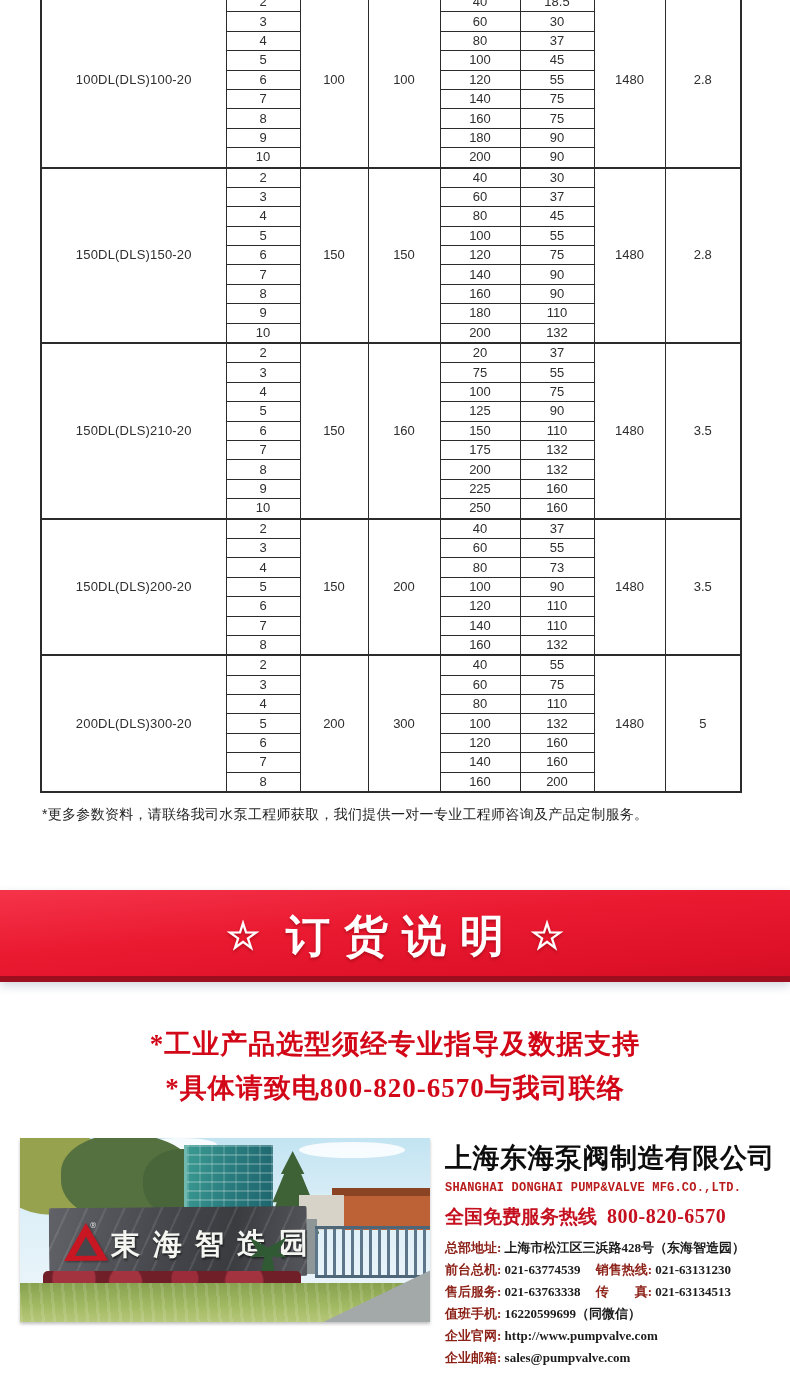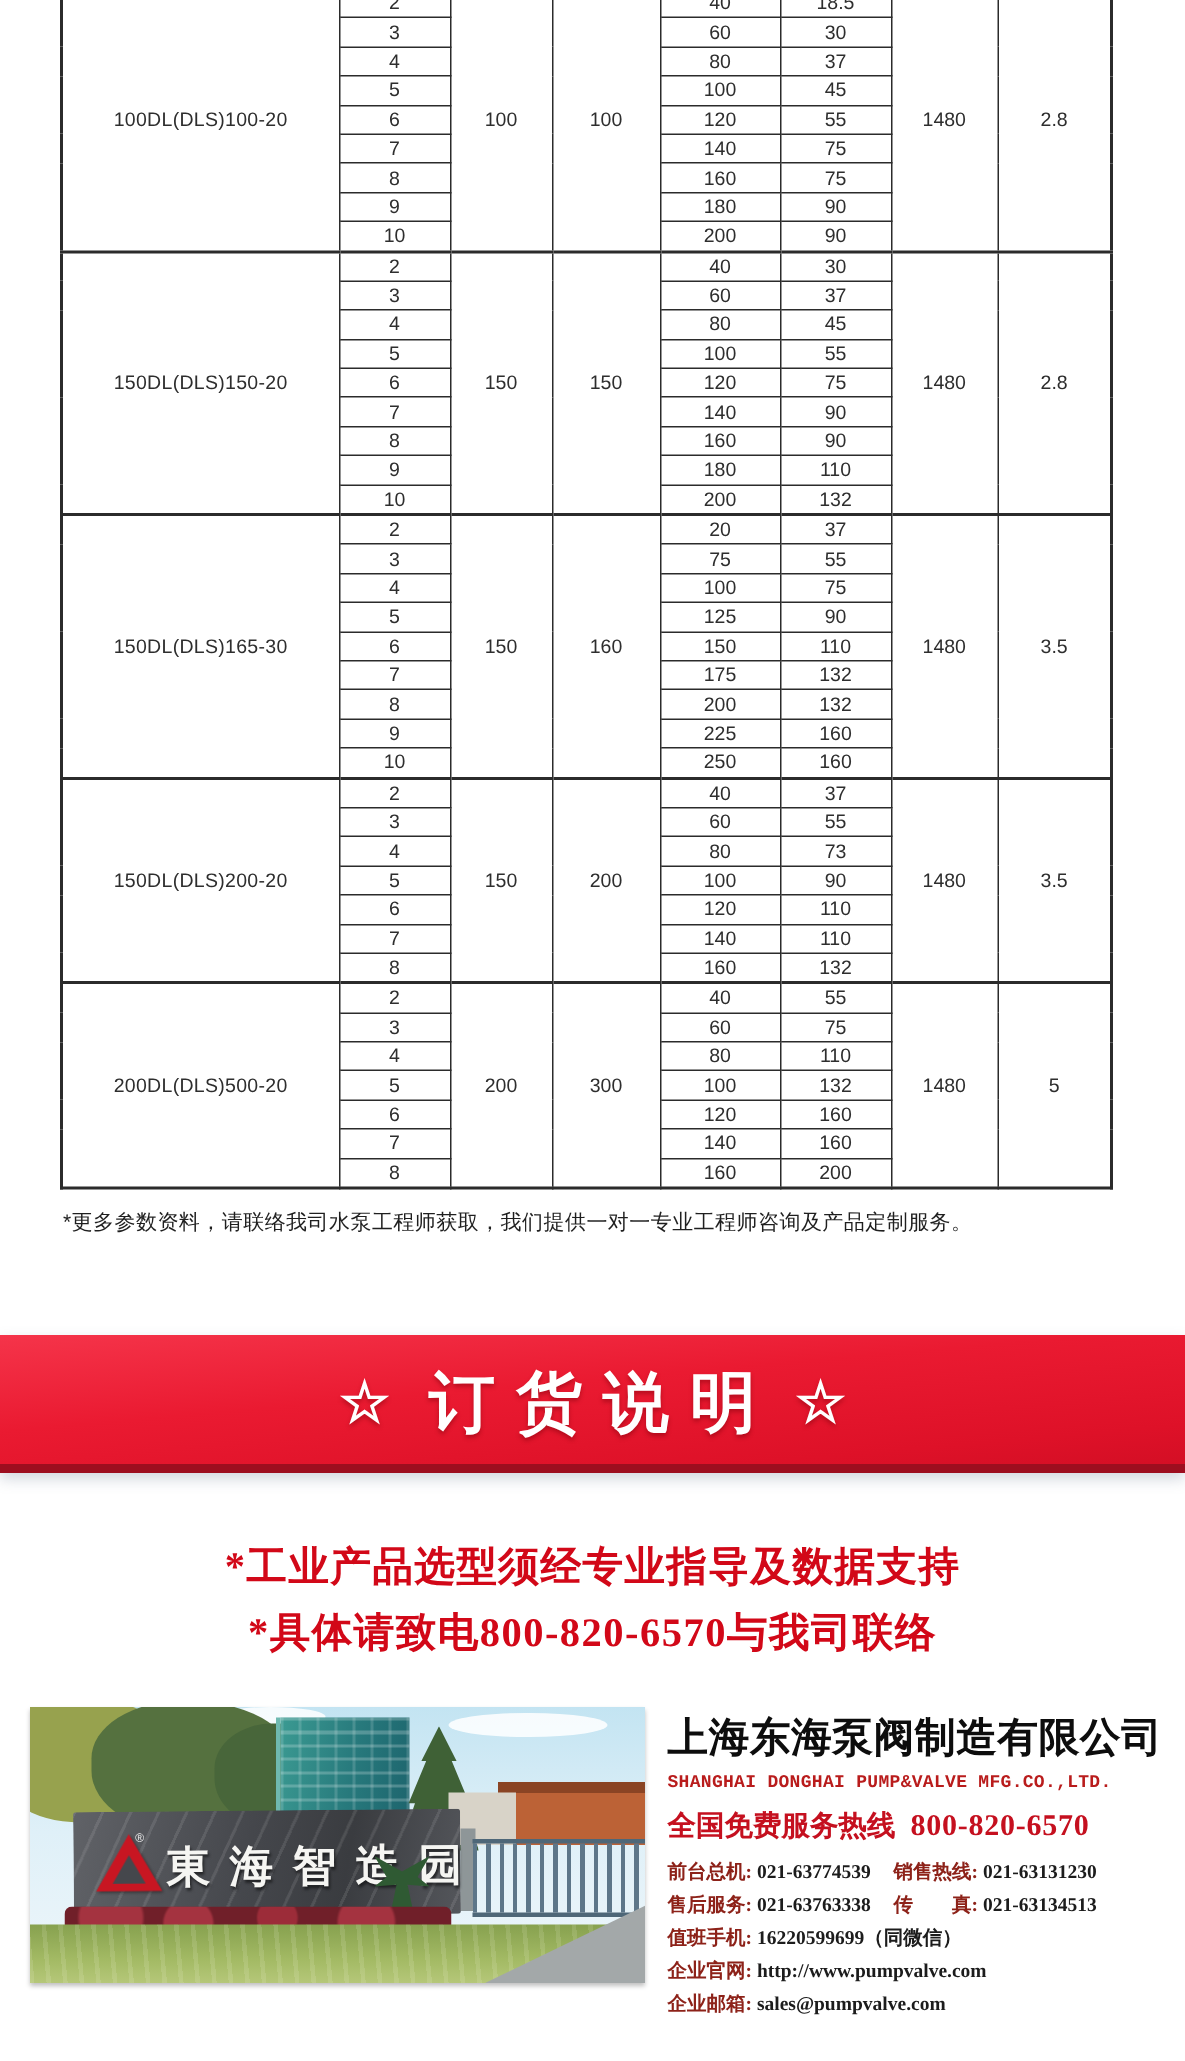--- a/index.html
+++ b/index.html
@@ -213,21 +213,21 @@
             <td>9</td>
             <td>180</td>
             <td>110</td>
           </tr>
           <tr>
             <td>10</td>
             <td>200</td>
             <td>132</td>
           </tr>
           <tr class="group-start">
-            <td rowspan="9" class="model-cell">150DL(DLS)165-30</td>
+            <td rowspan="9" class="model-cell">150DL(DLS)210-20</td>
             <td>2</td>
             <td rowspan="9">150</td>
             <td rowspan="9">160</td>
             <td>20</td>
             <td>37</td>
             <td rowspan="9">1480</td>
             <td rowspan="9">3.5</td>
           </tr>
           <tr>
             <td>3</td>
@@ -303,21 +303,21 @@
             <td>7</td>
             <td>140</td>
             <td>110</td>
           </tr>
           <tr>
             <td>8</td>
             <td>160</td>
             <td>132</td>
           </tr>
           <tr class="group-start">
-            <td rowspan="7" class="model-cell">200DL(DLS)500-20</td>
+            <td rowspan="7" class="model-cell">200DL(DLS)300-20</td>
             <td>2</td>
             <td rowspan="7">200</td>
             <td rowspan="7">300</td>
             <td>40</td>
             <td>55</td>
             <td rowspan="7">1480</td>
             <td rowspan="7">5</td>
           </tr>
           <tr>
             <td>3</td>
@@ -395,20 +395,24 @@
 
   <div class="info">
     <div class="cname">上海东海泵阀制造有限公司</div>
     <div class="cname-en">SHANGHAI DONGHAI PUMP&amp;VALVE MFG.CO.,LTD.</div>
     <div class="hotline">
       <span class="hl-label">全国免费服务热线</span>
       <span class="hl-number">800-820-6570</span>
     </div>
     <div class="contacts">
       <div>
+        <span class="lbl">总部地址:</span>
+        <span class="val">上海市松江区三浜路428号（东海智造园）</span>
+      </div>
+      <div>
         <span class="lbl">前台总机:</span>
         <span class="val">021-63774539</span>
         <span class="lbl second">销售热线:</span>
         <span class="val">021-63131230</span>
       </div>
       <div>
         <span class="lbl">售后服务:</span>
         <span class="val">021-63763338</span>
         <span class="lbl second">传　　真:</span>
         <span class="val">021-63134513</span>

